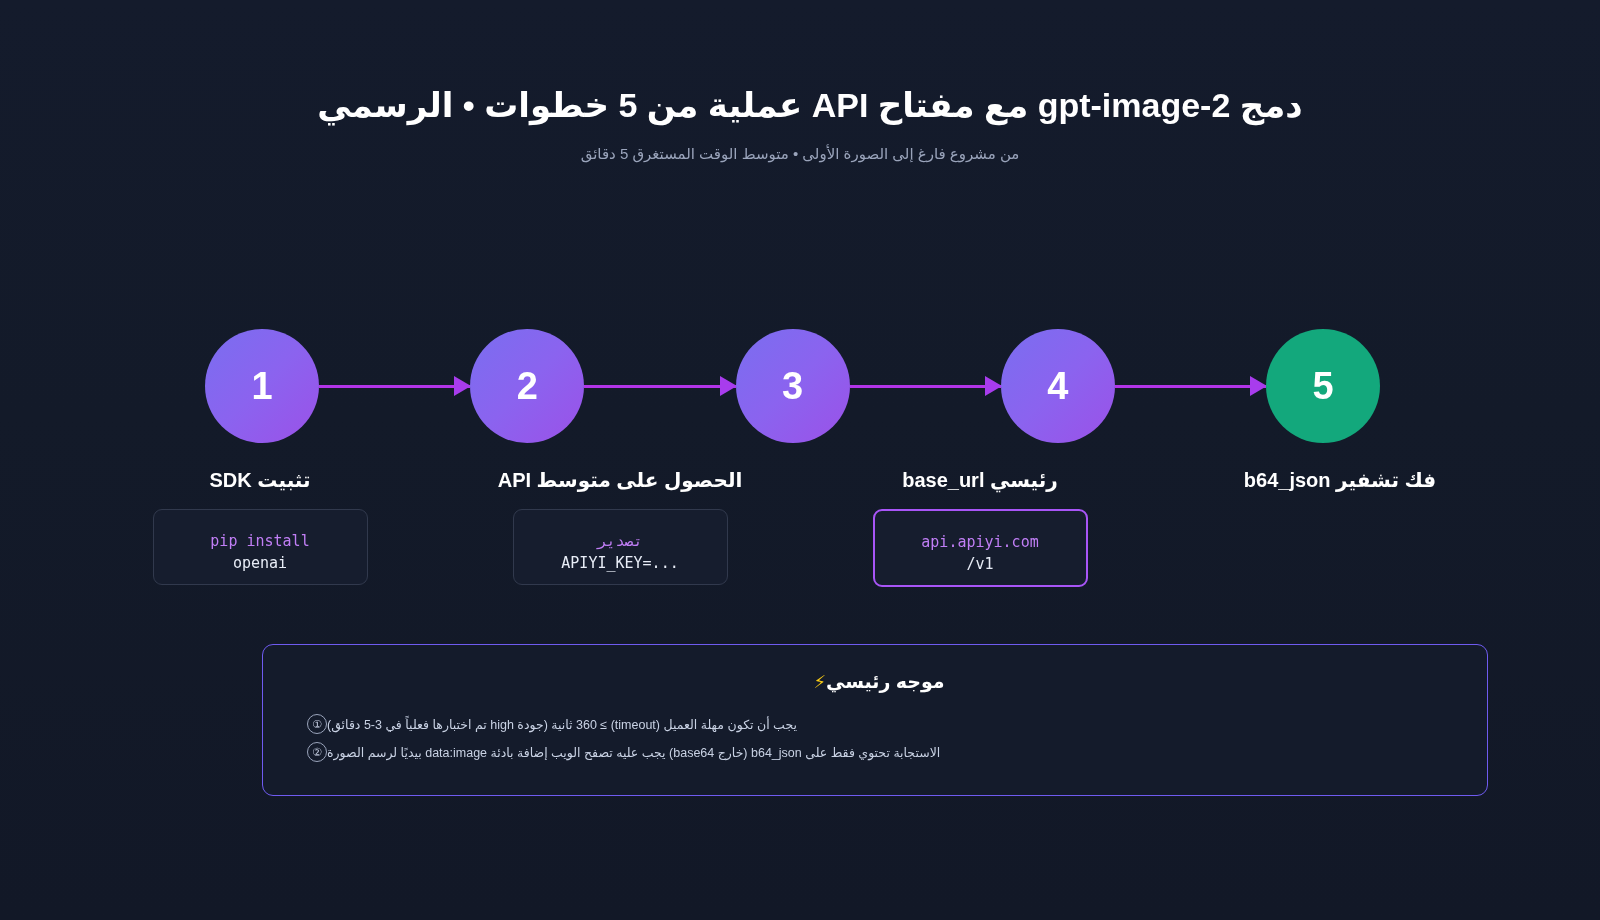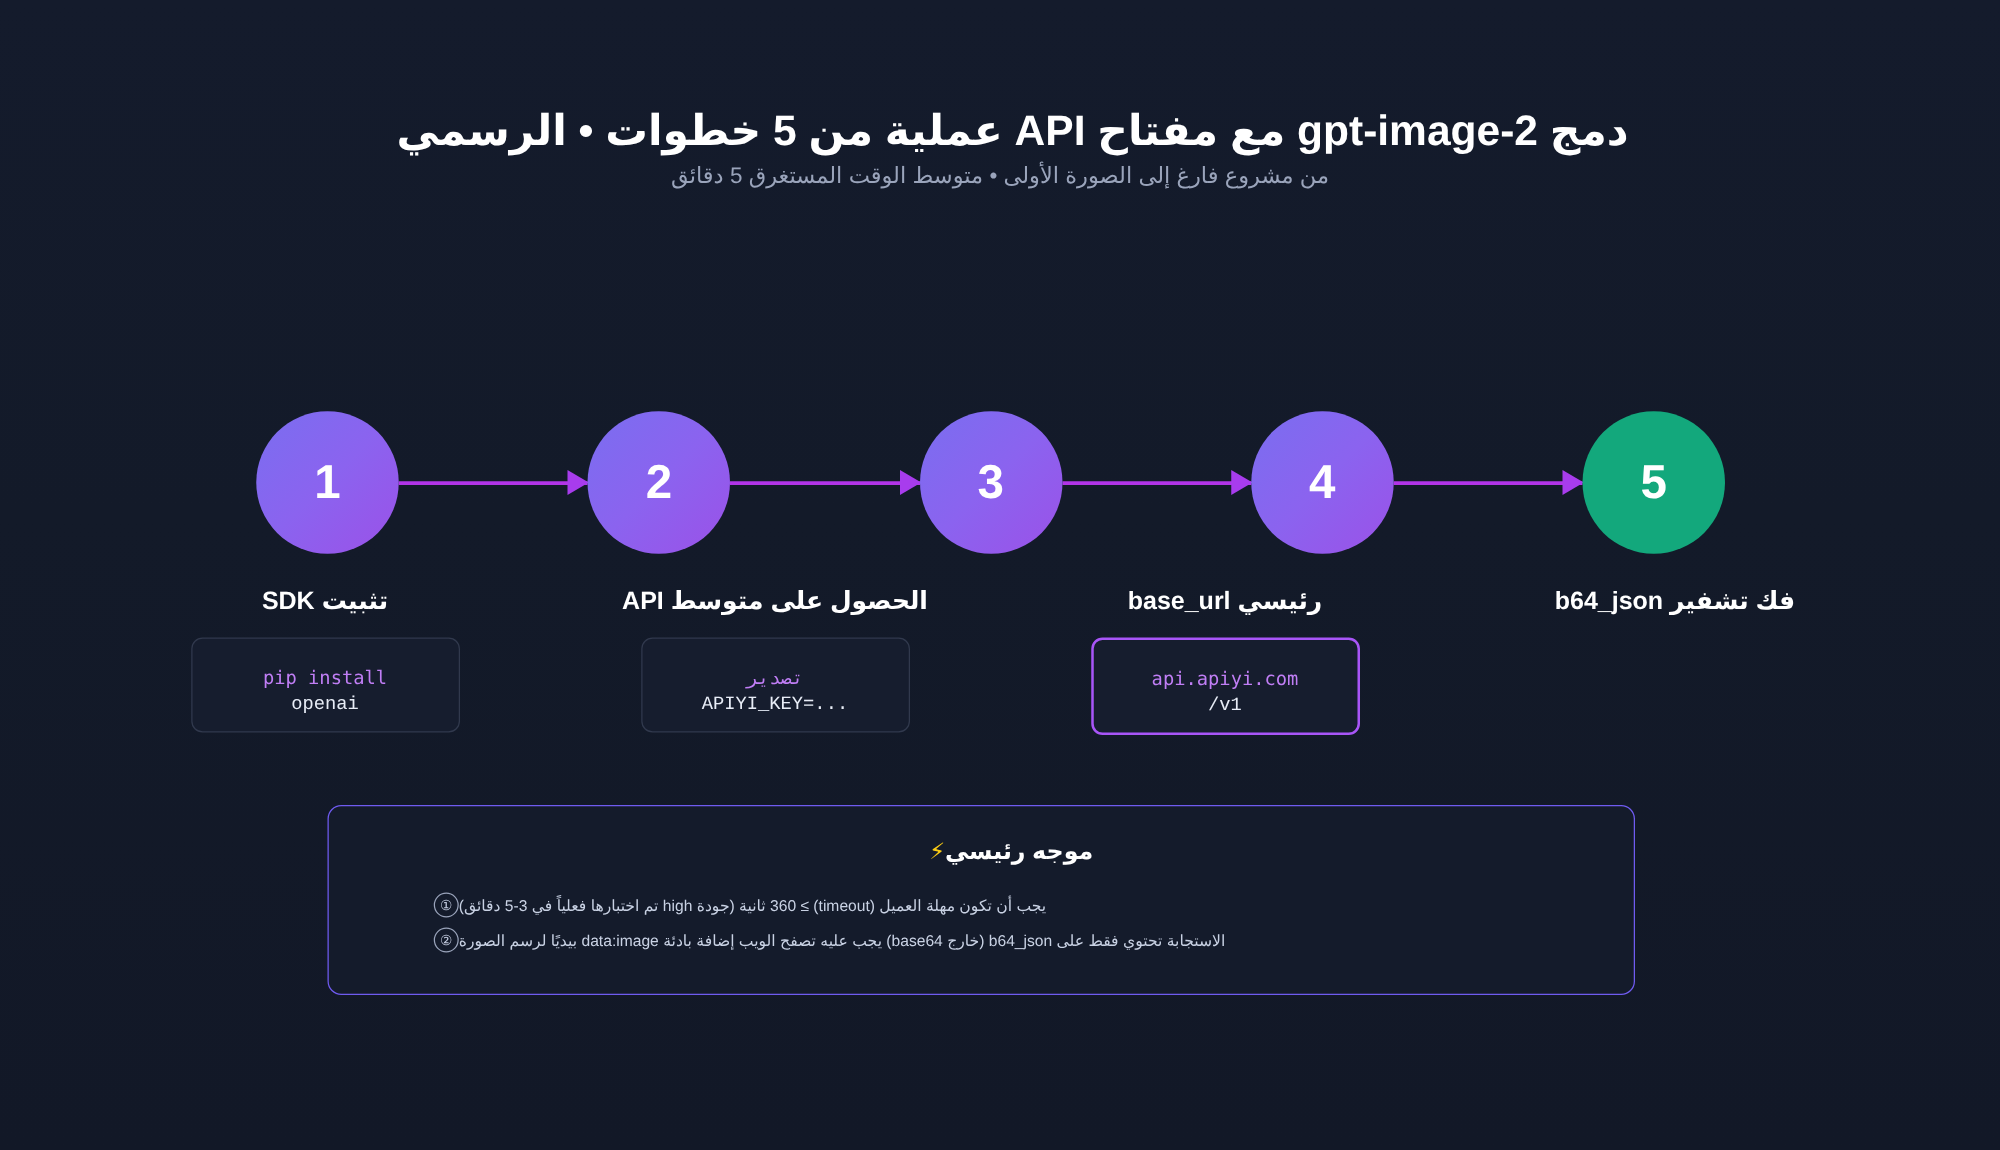--- a/index.html
+++ b/index.html
@@ -38,22 +38,22 @@
     font-weight: bold;
     color: #ffffff;
     letter-spacing: 0px;
     line-height: 1.28;
     direction: rtl;
     unicode-bidi: isolate;
     padding-left: 20px;
   }
 
   .subtitle {
-    margin-top: 2px;
-    font-size: 18px;
+    margin-top: 17px;
+    font-size: 15px;
     color: #9aa4bb;
     direction: rtl;
     unicode-bidi: isolate;
   }
 
   
   .flow {
     position: absolute;
     top: 325px;
     left: 0;
@@ -162,33 +162,32 @@
   .code-box.accent-purple {
     border: 2px solid #a855f7;
   }
 
   .code-box.accent-green {
     border: 2px solid #10b981;
   }
 
   .code-line-1 { color: #c07ef5; display: block; }
   .code-line-1.green { color: #16c08a; }
-  .code-line-2 { color: #e8edf7; display: block; font-family: Liberation Mono, monospace; }
+  .code-line-2 { color: #e8edf7; display: block; }
 
   
   .tips {
     position: absolute;
     top: 644px;
     left: 262px;
-    width: 1046px;
+    width: 1226px;
     height: 152px;
     border: 1px solid #6f5bf0;
     border-radius: 11px;
     background: #141b2b;
-    padding-left: 40px;
   }
 
   .tips-title {
     margin-top: 25px;
     text-align: center;
     font-size: 19px;
     font-weight: bold;
     color: #ffffff;
     direction: rtl;
     unicode-bidi: isolate;

